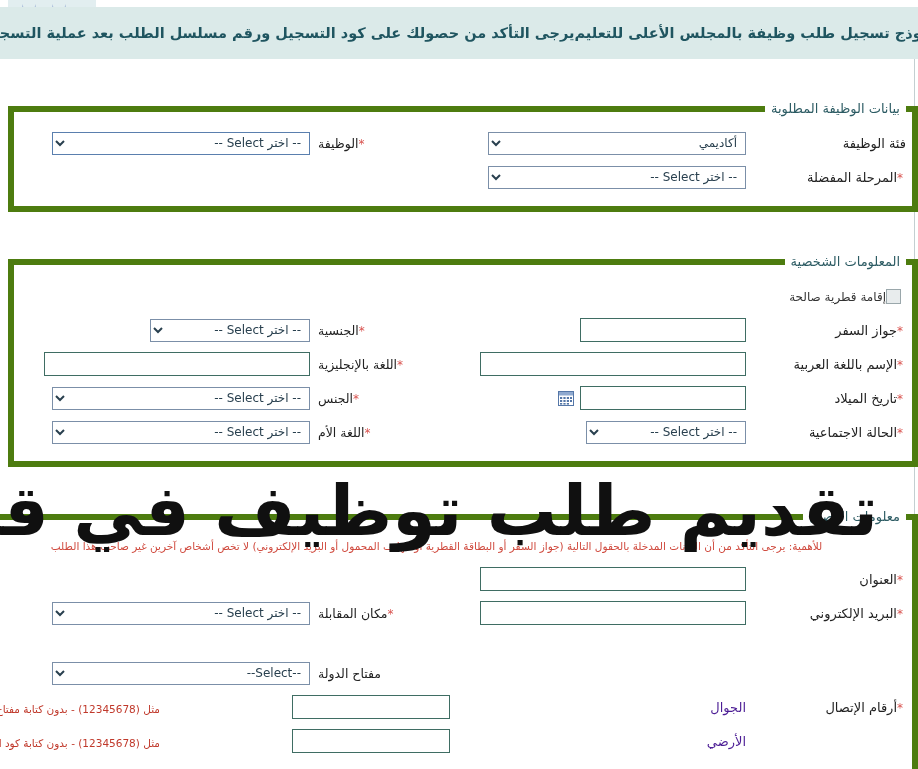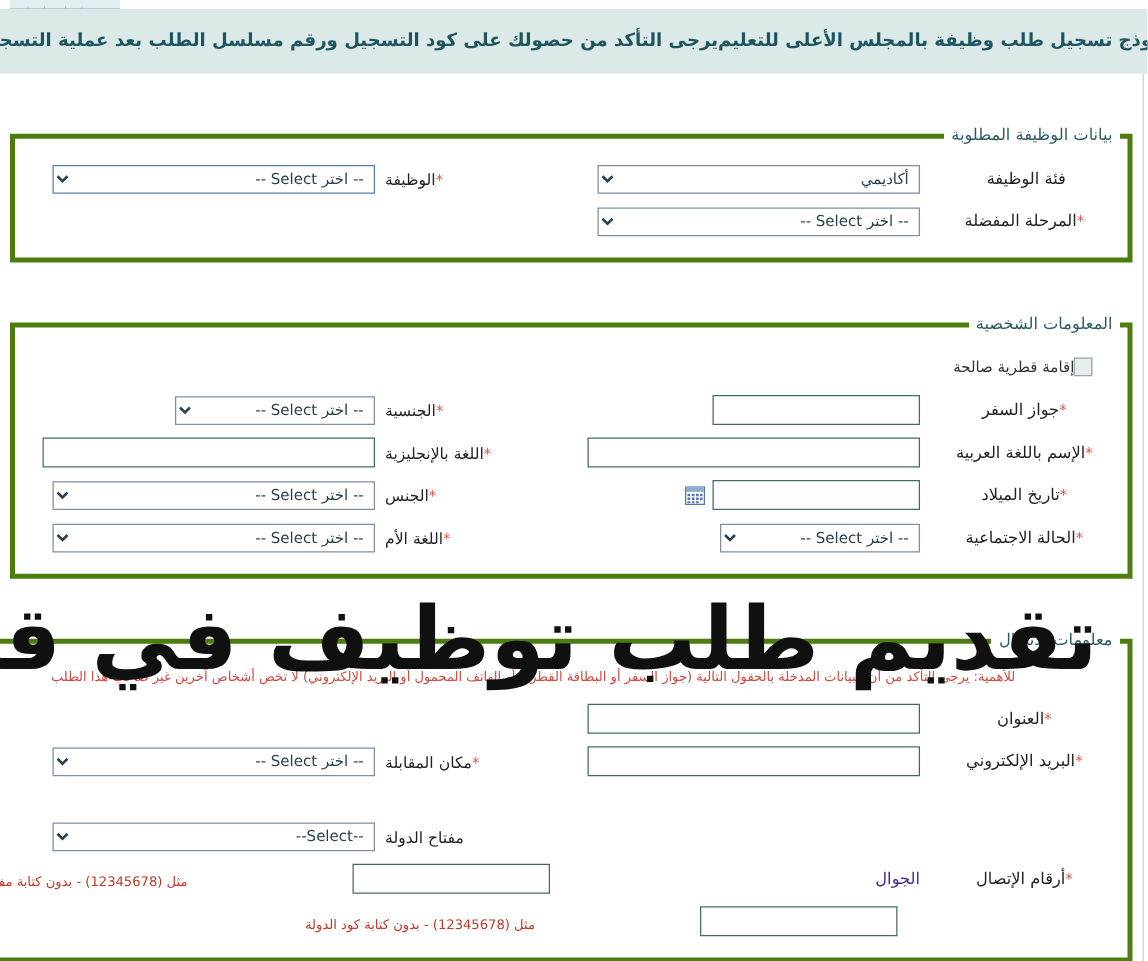--- a/index.html
+++ b/index.html
@@ -75,22 +75,22 @@
   }
 
   
   .page {
     position: absolute;
     top: 59px; left: 0;
     width: 918px;
   }
 
   fieldset.section {
-    margin: 0 12px 0 8px;
-    border: 4px solid #4d7c0f;
+    margin: 0 0 0 8px;
+    border: 6px solid #4d7c0f;
     padding: 0;
     position: relative;
   }
   fieldset.section > legend {
     font-size: 13px;
     color: #2c5b63;
     padding: 0 6px;
     margin-right: 6px;
   }
   .section-inner {
@@ -102,21 +102,21 @@
 
   
   .row {
     display: flex;
     align-items: center;
     width: 100%;
     min-height: 34px;
   }
   .cell-label {
     flex: 0 0 150px;
-    text-align: center;
+    text-align: right;
     padding-left: 10px;
     font-size: 13px;
     color: #222222;
     white-space: nowrap;
   }
   .cell-field {
     flex: 0 0 278px;
     display: flex;
     align-items: center;
     justify-content: flex-start;
@@ -474,20 +474,23 @@
         <div class="cell-field2">
           <input class="txt short" type="text" value="" style="">
         </div>
         <div class="cell-rest">
           <span class="hint">مثل (12345678) - بدون كتابة مفتاح الدولة</span>
         </div>
       </div>
 
       <div class="row">
         <div class="cell-label"></div>
+        <div class="cell-field">
+          <div class="sub-label">الأرضي</div>
+        </div>
         <div class="cell-label2" style="flex:0 0 0;"></div>
         <div class="cell-field2">
           <input class="txt short" type="text" value="" style="">
         </div>
         <div class="cell-rest">
           <span class="hint">مثل (12345678) - بدون كتابة كود الدولة</span>
         </div>
       </div>
 
     </div>

